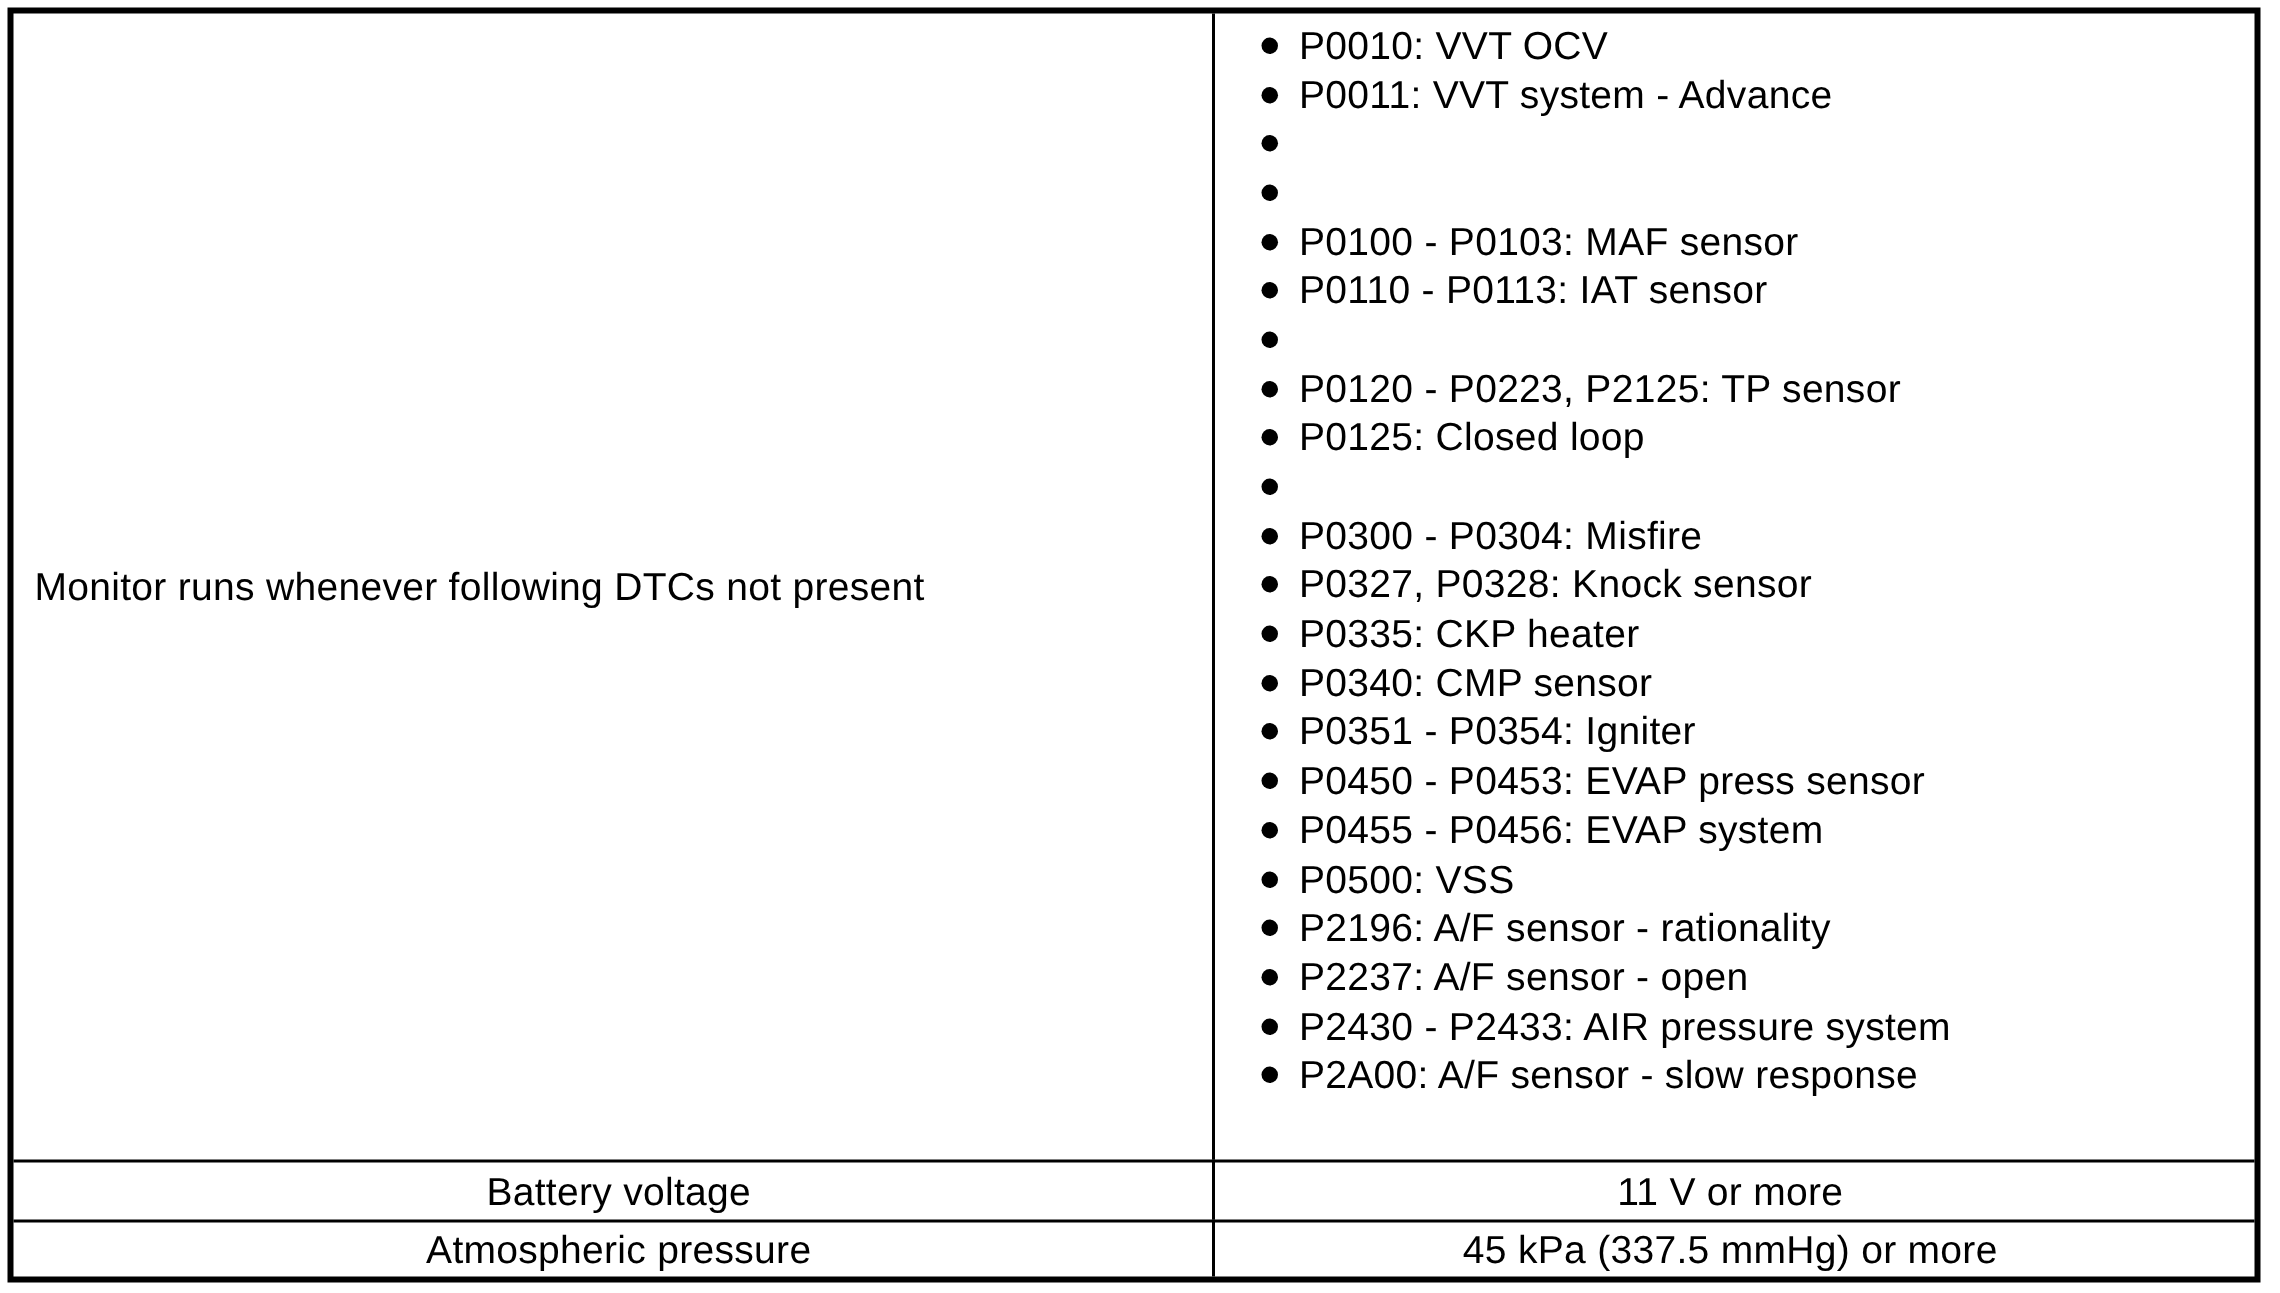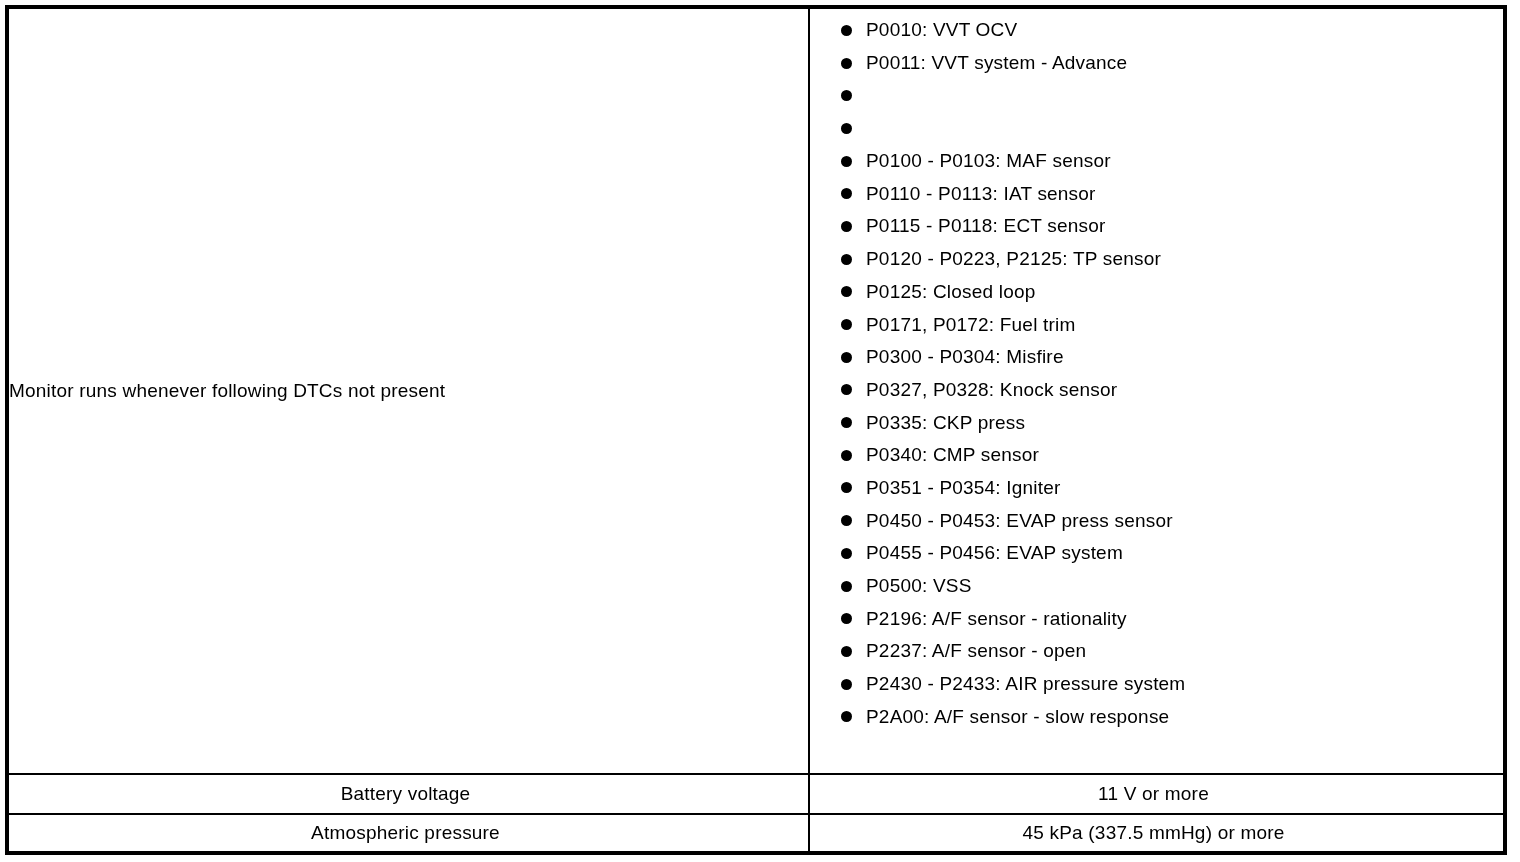--- a/index.html
+++ b/index.html
@@ -23,38 +23,38 @@
     box-sizing: border-box;
     border: 4px solid #000000;
     display: grid;
     grid-template-columns: 799px 1fr;
     grid-template-rows: 764px 40px 1fr;
     background: #ffffff;
   }
 
   .cell {
     box-sizing: border-box;
-    font-size: 19px;
+    font-size: 26px;
     letter-spacing: 0.2px;
     overflow: hidden;
   }
 
   .cell-right {
     border-left: 2px solid #000000;
   }
 
   .row-sep {
     border-top: 2px solid #000000;
     justify-content: center;
   }
 
   .label-cell {
     display: flex;
     align-items: center;
-    padding-left: 0;
+    padding-left: 14px;
     padding-right: 6px;
   }
 
   .value-cell {
     display: flex;
     align-items: center;
     padding-left: 0;
     padding-right: 6px;
   }
 
@@ -123,51 +123,49 @@
     <span class="dtc-text">P0100 - P0103: MAF sensor</span>
   </li>
 
   <li class="dtc-item">
     <span class="bullet"></span>
     <span class="dtc-text">P0110 - P0113: IAT sensor</span>
   </li>
 
   <li class="dtc-item">
     <span class="bullet"></span>
-    <span class="dtc-text">P0115 - P0118: ECT sensor</span>
   </li>
 
   <li class="dtc-item">
     <span class="bullet"></span>
     <span class="dtc-text">P0120 - P0223, P2125: TP sensor</span>
   </li>
 
   <li class="dtc-item">
     <span class="bullet"></span>
     <span class="dtc-text">P0125: Closed loop</span>
   </li>
 
   <li class="dtc-item">
     <span class="bullet"></span>
-    <span class="dtc-text">P0171, P0172: Fuel trim</span>
   </li>
 
   <li class="dtc-item">
     <span class="bullet"></span>
     <span class="dtc-text">P0300 - P0304: Misfire</span>
   </li>
 
   <li class="dtc-item">
     <span class="bullet"></span>
     <span class="dtc-text">P0327, P0328: Knock sensor</span>
   </li>
 
   <li class="dtc-item">
     <span class="bullet"></span>
-    <span class="dtc-text">P0335: CKP press</span>
+    <span class="dtc-text">P0335: CKP heater</span>
   </li>
 
   <li class="dtc-item">
     <span class="bullet"></span>
     <span class="dtc-text">P0340: CMP sensor</span>
   </li>
 
   <li class="dtc-item">
     <span class="bullet"></span>
     <span class="dtc-text">P0351 - P0354: Igniter</span>

